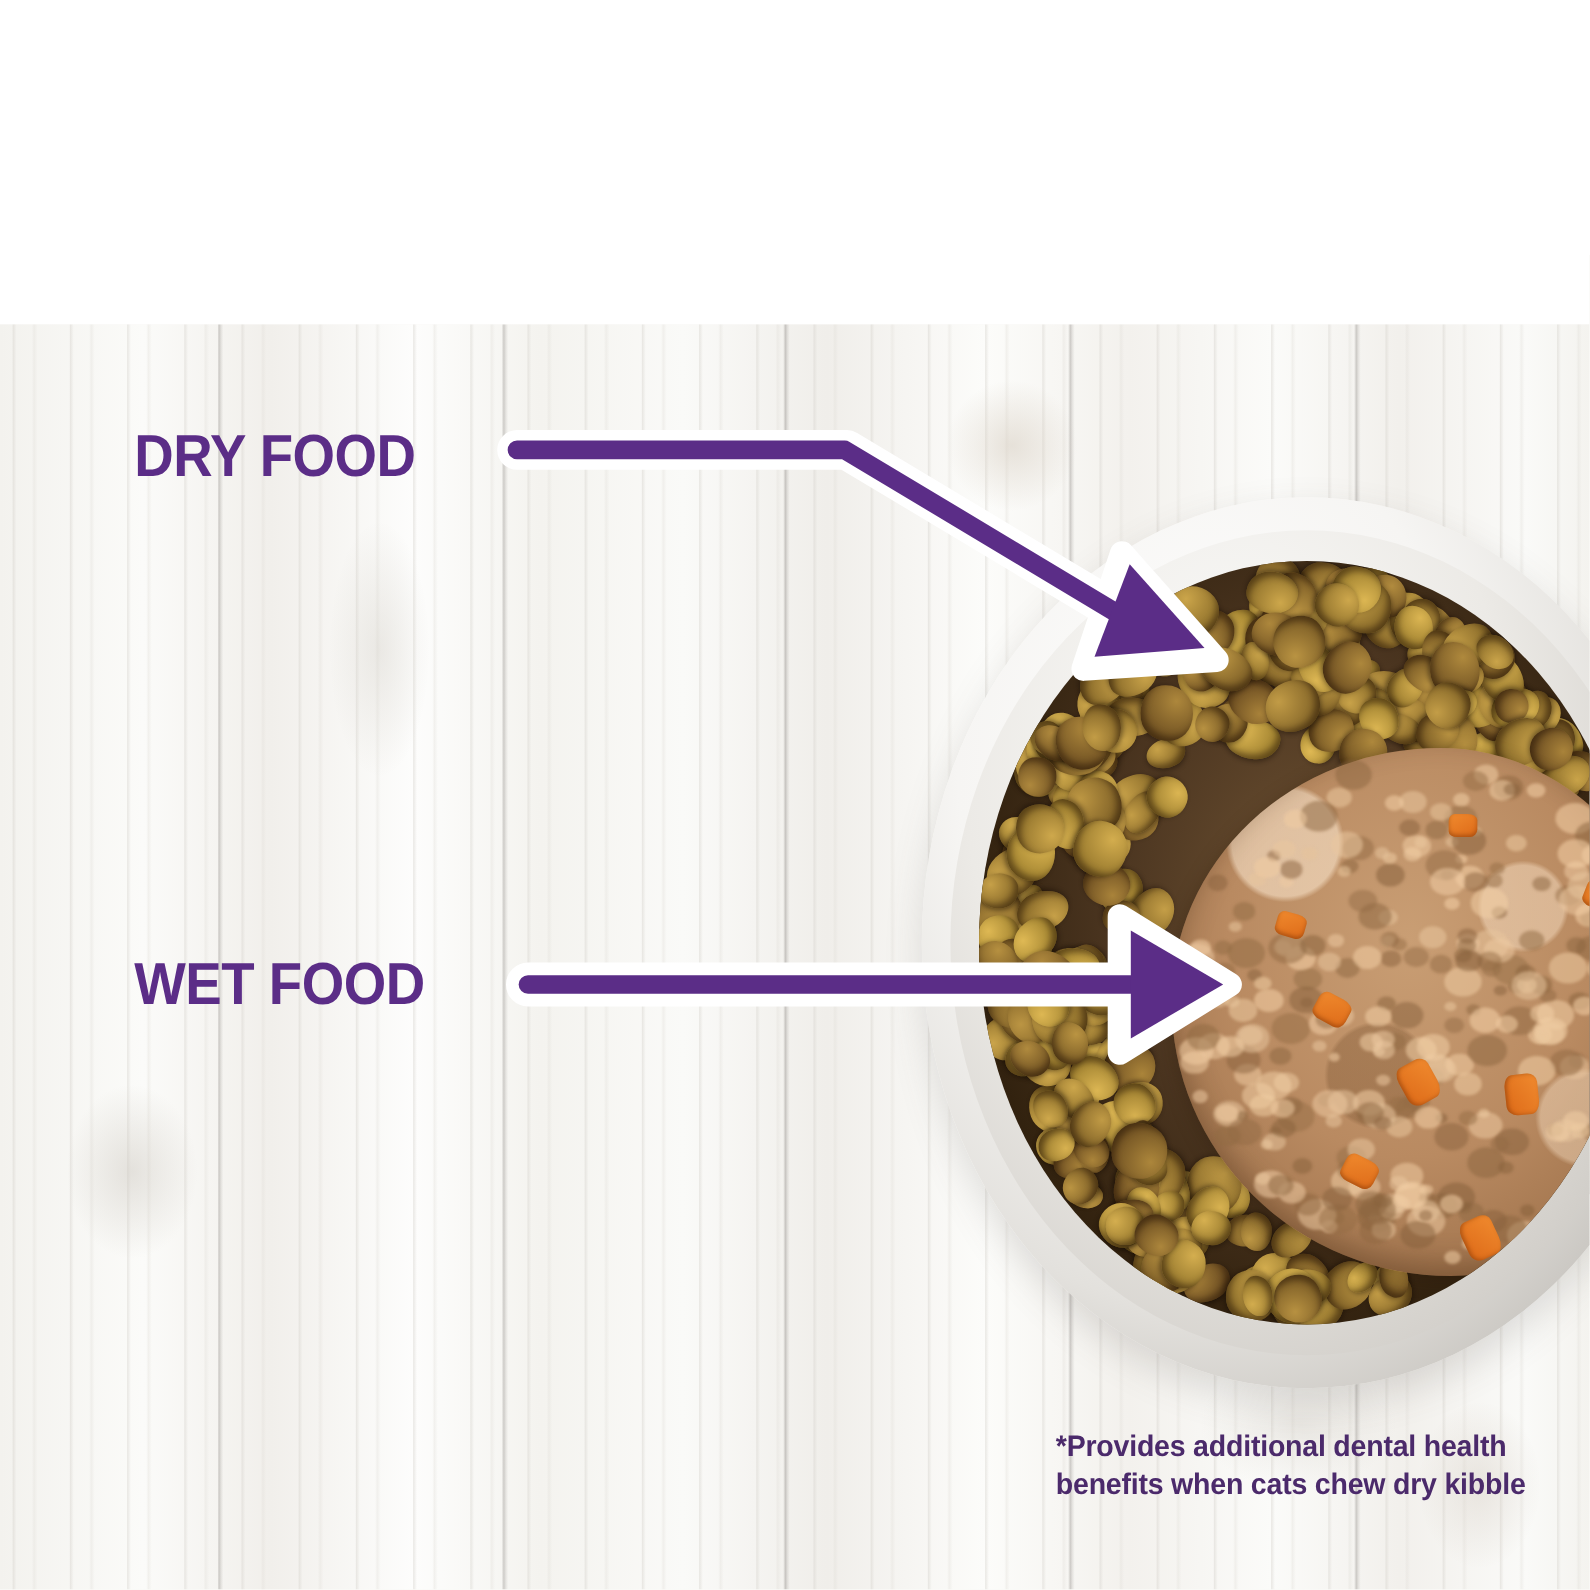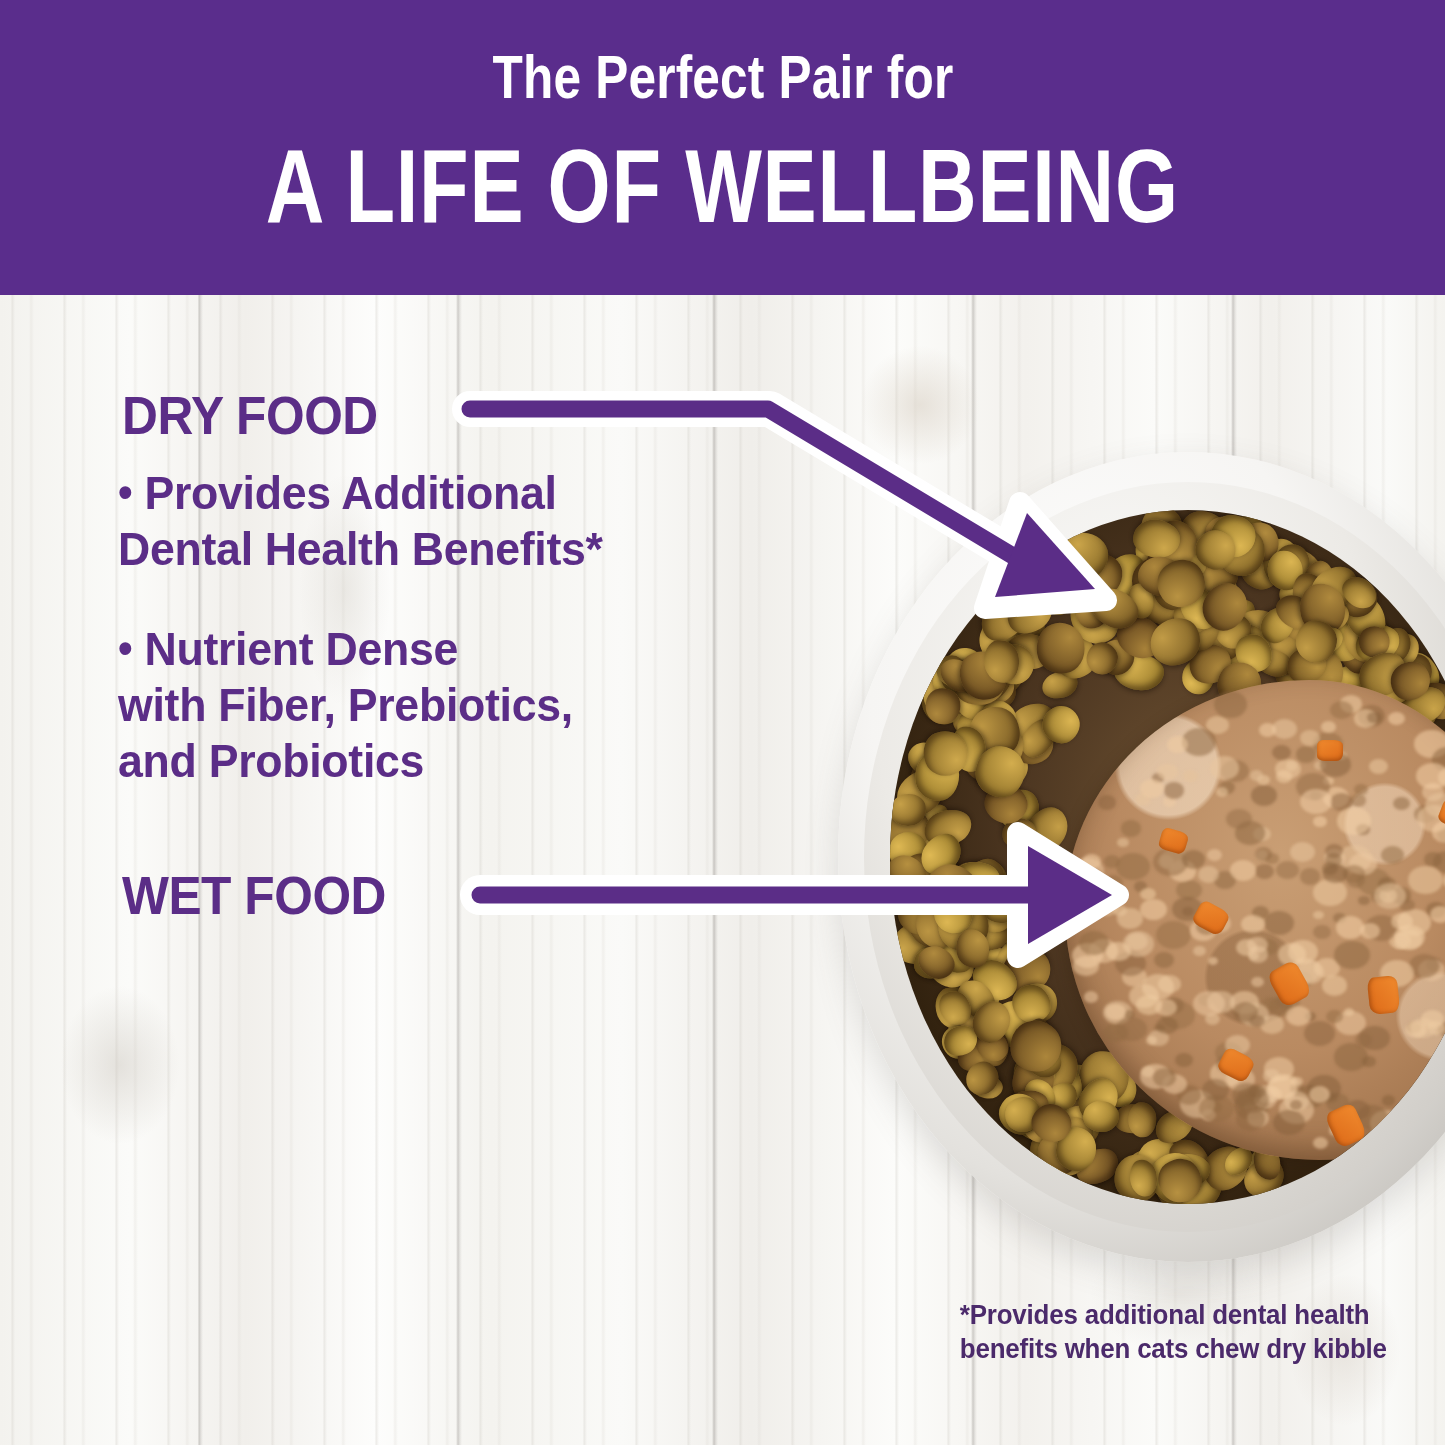--- a/index.html
+++ b/index.html
@@ -117,24 +117,20 @@
 <div id="stage">
 
   <div class="wood">
     <div class="wood-blotch" style="left:60px;top:690px;width:120px;height:160px;background:radial-gradient(ellipse,rgba(205,200,192,.5),rgba(205,200,192,0) 70%);"></div>
     <div class="wood-blotch" style="left:300px;top:180px;width:90px;height:230px;background:radial-gradient(ellipse,rgba(212,208,200,.42),rgba(212,208,200,0) 72%);"></div>
     <div class="wood-blotch" style="left:860px;top:50px;width:120px;height:120px;background:radial-gradient(ellipse,rgba(214,205,192,.55),rgba(214,205,192,0) 70%);"></div>
     <div class="wood-blotch" style="left:1090px;top:940px;width:180px;height:120px;background:radial-gradient(ellipse,rgba(210,205,197,.4),rgba(210,205,197,0) 70%);"></div>
     <div class="wood-blotch" style="left:1290px;top:980px;width:110px;height:150px;background:radial-gradient(ellipse,rgba(214,206,196,.45),rgba(214,206,196,0) 72%);"></div>
   </div>
 
-  <div class="header">
-    <div class="line1">The Perfect Pair for</div>
-    <div class="line2">A LIFE OF WELLBEING</div>
-  </div>
 
   <div class="bowl-wrap">
     <div class="bowl-rim"></div>
     <div class="bowl-rim2"></div>
     <div class="bowl-inner">
       <div id="kibble-layer">
           <div class="kib" style="left:106.6px;top:94.9px;width:47.8px;height:38.0px;transform:rotate(19deg);background:radial-gradient(circle at 32% 28%,rgb(198,160,72) 0%,rgb(132,102,39) 78%);box-shadow:inset -3px -4px 6px rgba(40,22,6,.5), 0 2px 5px rgba(20,12,4,.45);"></div>
           <div class="kib" style="left:70.2px;top:370.4px;width:42.1px;height:32.7px;transform:rotate(143deg);background:radial-gradient(circle at 32% 28%,rgb(166,128,57) 0%,rgb(100,70,31) 78%);box-shadow:inset -3px -4px 6px rgba(40,22,6,.5), 0 2px 5px rgba(20,12,4,.45);"></div>
           <div class="kib" style="left:28.4px;top:295.5px;width:31.6px;height:25.2px;transform:rotate(324deg);background:radial-gradient(circle at 32% 28%,rgb(211,173,78) 0%,rgb(145,115,42) 78%);box-shadow:inset -3px -4px 6px rgba(40,22,6,.5), 0 2px 5px rgba(20,12,4,.45);"></div>
           <div class="kib" style="left:152.3px;top:162.4px;width:36.2px;height:26.4px;transform:rotate(344deg);background:radial-gradient(circle at 32% 28%,rgb(199,161,72) 0%,rgb(133,103,39) 78%);box-shadow:inset -3px -4px 6px rgba(40,22,6,.5), 0 2px 5px rgba(20,12,4,.45);"></div>
@@ -701,33 +697,20 @@
             <div class="carrot" style="left:95px;top:150px;width:27px;height:22px;transform:rotate(16deg);"></div>
           </div>
       </div>
     </div>
   </div>
 
   <div class="txtcol">
 
     <div class="sect-head" style="left:122px;top:93px;">DRY FOOD</div>
 
-    <div class="bullets" style="left:118px;top:170px;width:700px;">
-      <div class="bul">
-        <span class="dot">•</span>
-        <span>Provides Additional</span><br>
-        <span>Dental Health Benefits*</span>
-      </div>
-      <div class="bul" style="margin-top:44px;">
-        <span class="dot">•</span>
-        <span>Nutrient Dense</span><br>
-        <span>with Fiber, Prebiotics,</span><br>
-        <span>and Probiotics</span>
-      </div>
-    </div>
 
     <div class="sect-head" style="left:122px;top:573px;">WET FOOD</div>
 
   </div>
 
   <svg class="arrowsvg" viewBox="0 0 1445 1445">
 
     <g>
       <path d="M470,409 L770,409 L1055,580" fill="none" stroke="#ffffff" stroke-width="36" stroke-linecap="round" stroke-linejoin="round"></path>
       <polygon points="1020,503 1106,600 985,608" fill="#ffffff" stroke="#ffffff" stroke-width="22" stroke-linejoin="round"></polygon>

